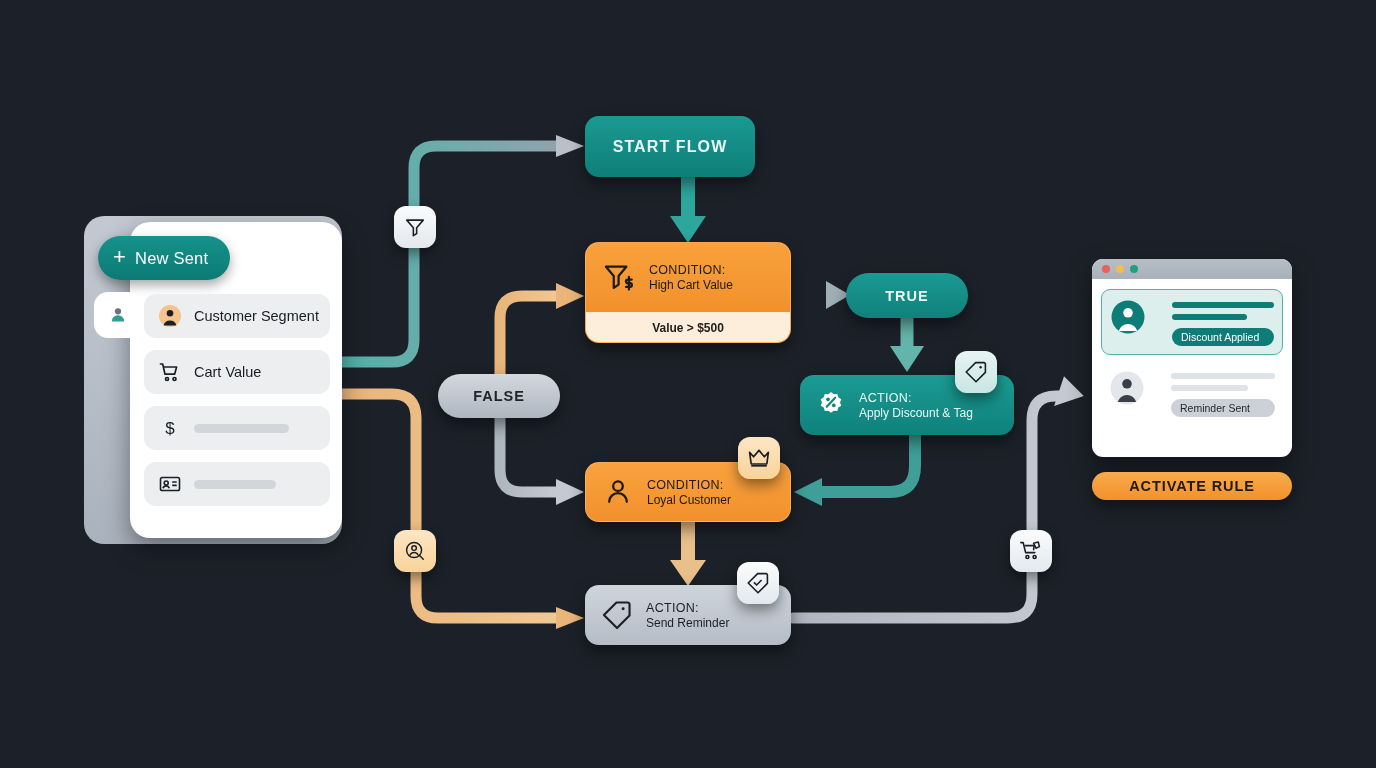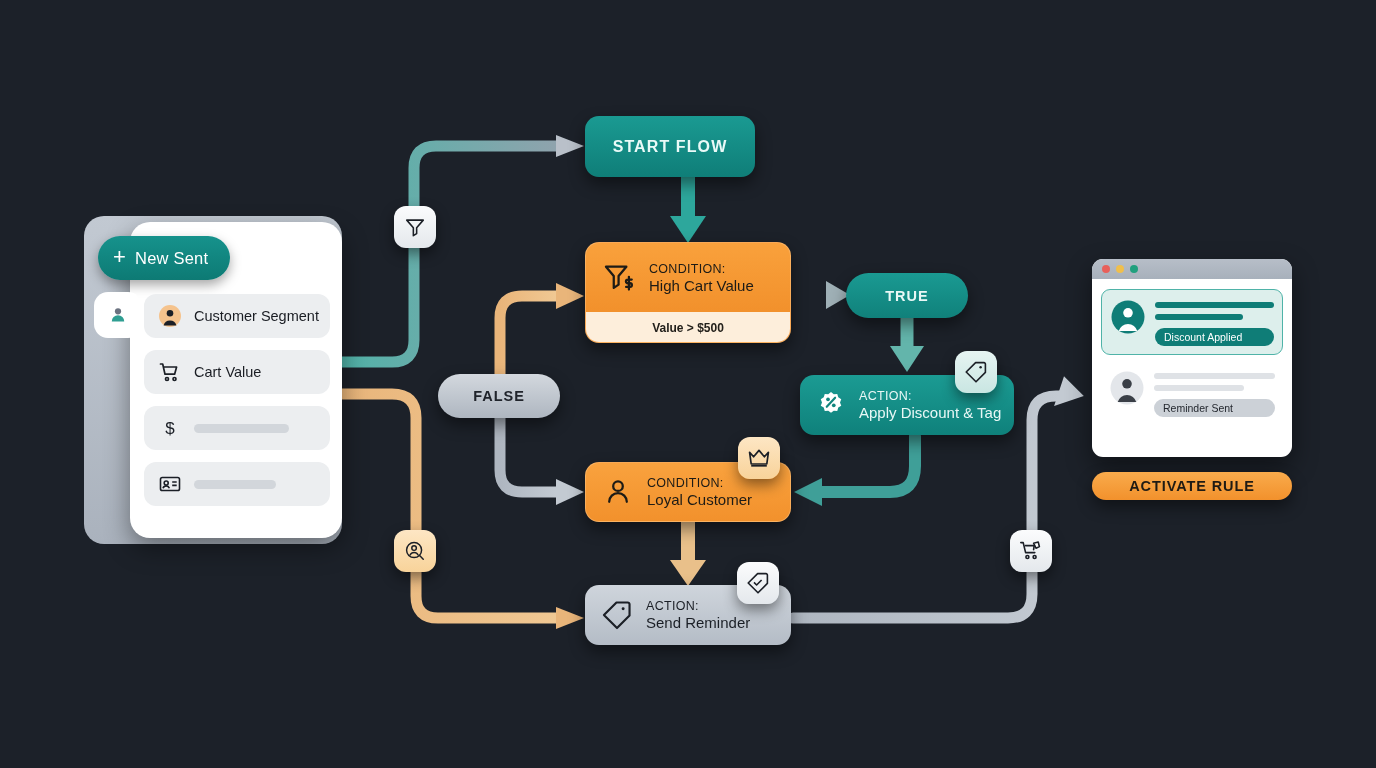--- a/index.html
+++ b/index.html
@@ -56,21 +56,21 @@
   .bar { height: 9px; border-radius: 5px; background: #d2d6db; }
 
   
   .node {
     position: absolute; border-radius: 14px;
     display: flex; align-items: center;
     box-shadow: 0 7px 16px rgba(0,0,0,.45);
   }
   .node-txt { display:flex; flex-direction:column; gap:1px; }
   .kicker { font-size: 12.5px; letter-spacing:.3px; }
-  .title { font-size: 15px; }
+  .title { font-size: 12px; }
 
   #node-start {
     left: 585px; top: 116px; width: 170px; height: 61px;
     background: linear-gradient(180deg,#1a9a92 0%,#0f7e78 100%);
     justify-content: center; color: #eafaf8;
     font-size: 16px; letter-spacing: 1.1px; font-weight: 700;
   }
   #node-cond1 {
     left: 585px; top: 242px; width: 206px; height: 101px;
     background: linear-gradient(180deg,#f9a13c 0%,#f2912c 68%,#f2912c 68%);
@@ -130,21 +130,21 @@
     border-radius: 11px; overflow: hidden; background:#fff;
     box-shadow: 0 10px 26px rgba(0,0,0,.45);
   }
   #preview .bar-top {
     height: 20px; background: linear-gradient(180deg,#b7bec8 0%,#a7b0bb 100%);
     display:flex; align-items:center; gap:6px; padding-left:10px;
   }
   .dot { width:8px; height:8px; border-radius:50%; }
   #preview .body { padding: 10px 9px; }
   .pv-card {
-    border-radius: 9px; padding: 9px 8px 8px 8px; display:flex; gap:9px;
+    border-radius: 9px; padding: 9px 8px 8px 8px; display:flex; gap:26px;
   }
   .pv-card.hl { background:#ddefec; border:1.5px solid #4fb3a8; }
   .pv-lines { display:flex; flex-direction:column; gap:6px; padding-top:3px; flex:1;}
   .pv-line { height:6px; border-radius:3px; }
   .pv-chip {
     display:inline-block; border-radius:10px; padding:3px 9px;
     font-size:10.5px; margin-top:2px; white-space:nowrap;
   }
   .chip-teal { background:#0f7d77; color:#fff; }
   .chip-grey { background:#ccd1d7; color:#24282f; }

